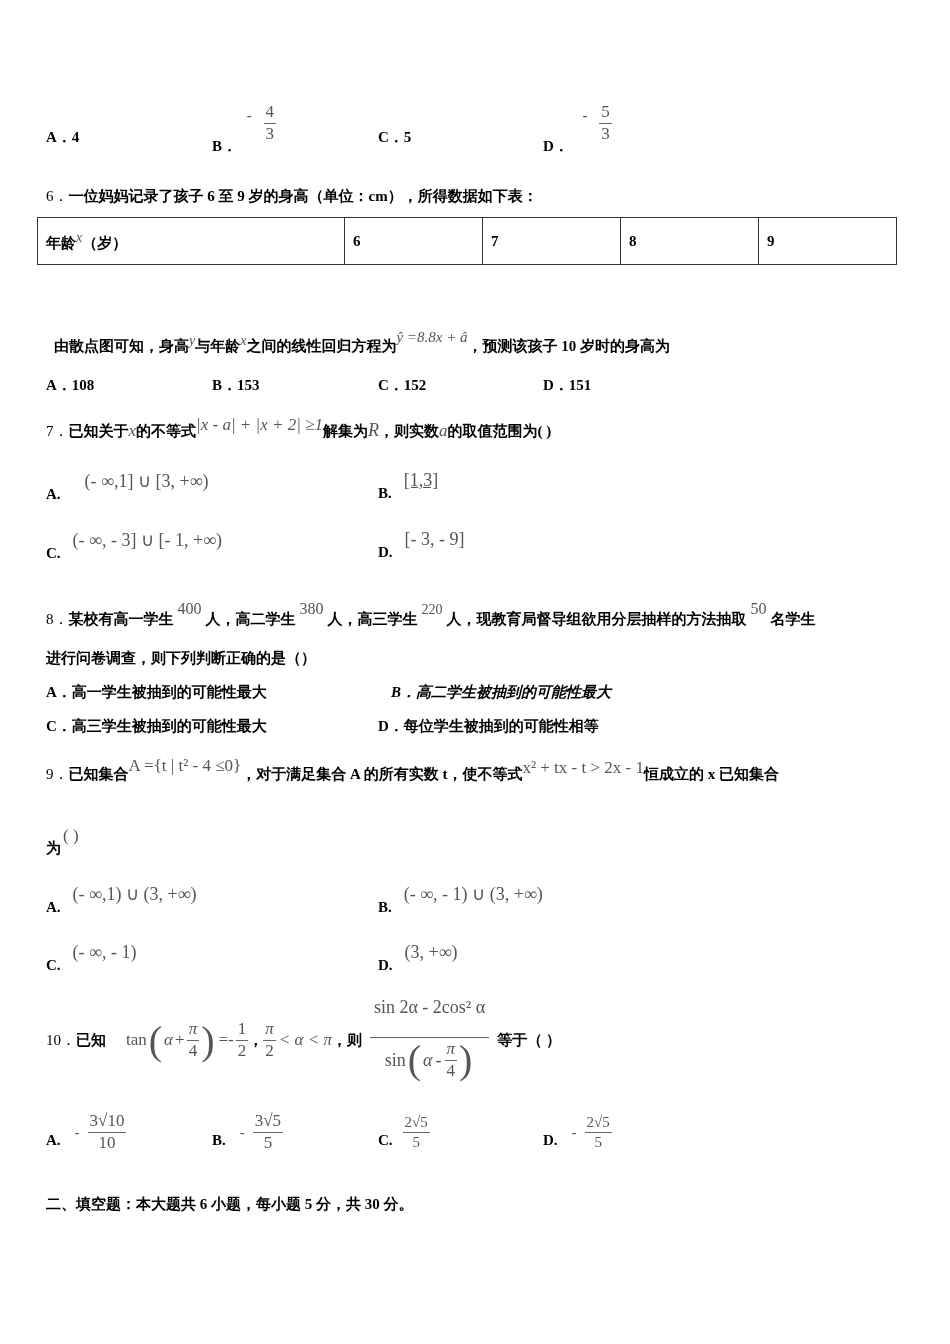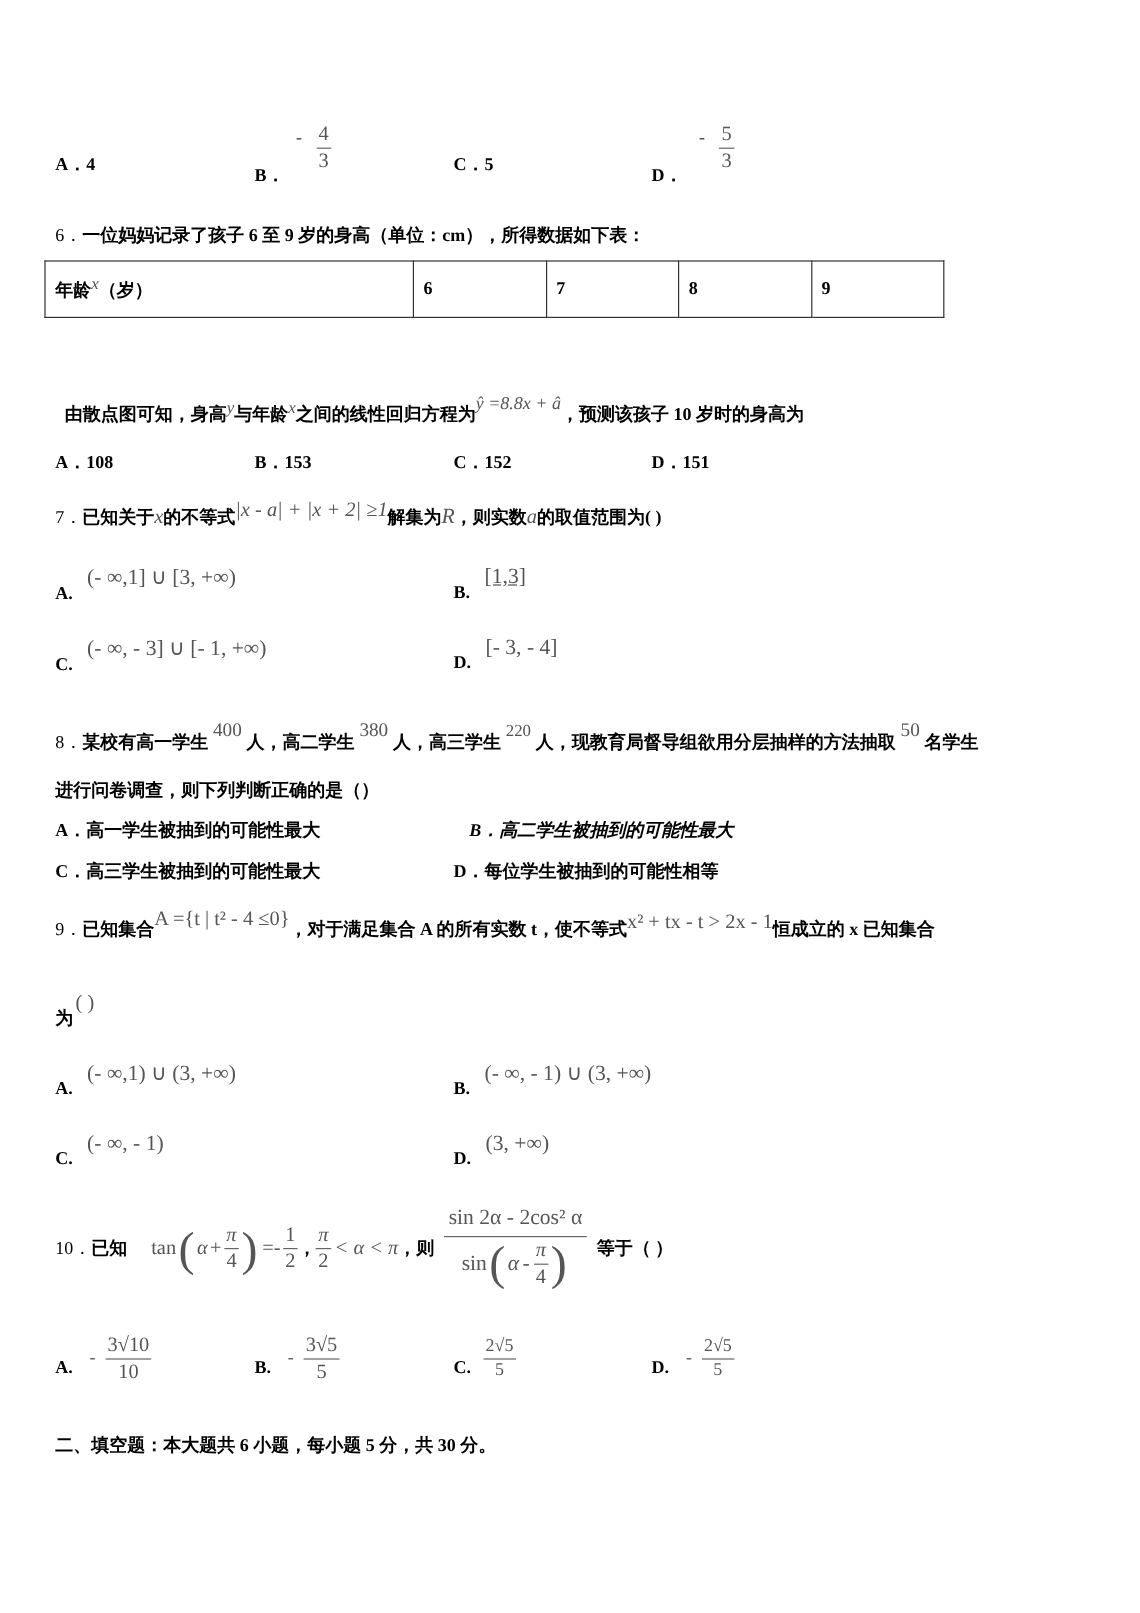--- a/index.html
+++ b/index.html
@@ -11,21 +11,21 @@
     .abs { position: absolute; white-space: nowrap; }
     .t { font-size: 15px; font-weight: bold; }
     .qn { font-weight: normal; }
     .m { font-family: "Liberation Serif", serif; color: #555; font-weight: normal; font-size: 17px; }
     .mi { font-style: italic; }
     .lbl { font-size: 15px; font-weight: bold; }
     .frac { display: inline-flex; flex-direction: column; align-items: center; vertical-align: middle; font-family: "Liberation Serif", serif; color: #555; font-weight: normal; font-size: 17px; line-height: 1.1; }
     .frac .num { padding: 0 2px 1px 2px; border-bottom: 1px solid #666; }
     .frac .den { padding: 1px 2px 0 2px; }
     .neg { color: #555; font-family: "Liberation Serif", serif; font-size: 15px; margin-right: 8px; vertical-align: middle; }
-    table.data { position: absolute; left: 37px; top: 217px; width: 750px; border-collapse: collapse; }
+    table.data { position: absolute; left: 37px; top: 217px; width: 860px; border-collapse: collapse; }
     table.data td { border: 1.5px solid #333; height: 46px; padding: 0 8px; font-size: 15px; font-weight: bold; vertical-align: middle; }
     sup.v { font-family: "Liberation Serif", serif; font-style: italic; color: #555; font-weight: normal; font-size: 14px; vertical-align: 6px; }
     .big { font-size: 18px; }
   </style>
 </head>
 <body>
 
 <div class="abs lbl" style="left:46px; top:128px;">
   <span>A．</span><span>4</span>
 </div>
@@ -73,33 +73,33 @@
 <div class="abs t" style="left:212px; top:376px;"><span>B．</span><span>153</span></div>
 <div class="abs t" style="left:378px; top:376px;"><span>C．</span><span>152</span></div>
 <div class="abs t" style="left:543px; top:376px;"><span>D．</span><span>151</span></div>
 
 <div class="abs t" style="left:46px; top:420px;">
   <span class="qn">7．</span><span>已知关于</span><span class="m mi">x</span><span>的不等式</span><span class="m mi" style="position:relative; top:-6px;">|x - a| + |x + 2| ≥1</span><span>解集为</span><span class="m mi big">R</span><span>，则实数</span><span class="m mi">a</span><span>的取值范围为( )</span>
 </div>
 
 <div class="abs" style="left:46px; top:470px;">
   <span class="lbl" style="position:relative; top:12px;">A.</span>
-  <span class="m big" style="margin-left:8px;">(- ∞,1] ∪ [3, +∞)</span>
+  <span class="m big" style="margin-left:20px;">(- ∞,1] ∪ [3, +∞)</span>
 </div>
 <div class="abs" style="left:378px; top:470px;">
   <span class="lbl" style="position:relative; top:12px;">B.</span>
   <span class="m big" style="margin-left:8px;text-decoration:underline;">[1,3]</span>
 </div>
 <div class="abs" style="left:46px; top:529px;">
   <span class="lbl" style="position:relative; top:12px;">C.</span>
   <span class="m big" style="margin-left:8px;">(- ∞, - 3] ∪ [- 1, +∞)</span>
 </div>
 <div class="abs" style="left:378px; top:529px;">
   <span class="lbl" style="position:relative; top:12px;">D.</span>
-  <span class="m big" style="margin-left:8px;">[- 3, - 4]</span>
+  <span class="m big" style="margin-left:8px;">[- 3, - 9]</span>
 </div>
 
 <div class="abs t" style="left:46px; top:600px;">
   <span class="qn">8．</span><span>某校有高一学生</span><sup class="v" style="font-style:normal; font-size:16px; vertical-align:10px; margin:0 4px;">400</sup><span>人，高二学生</span><sup class="v" style="font-style:normal; font-size:16px; vertical-align:10px; margin:0 4px;">380</sup><span>人，高三学生</span><sup class="v" style="font-style:normal; font-size:14px; vertical-align:10px; margin:0 4px;">220</sup><span>人，现教育局督导组欲用分层抽样的方法抽取</span><sup class="v" style="font-style:normal; font-size:16px; vertical-align:10px; margin:0 4px;">50</sup><span>名学生</span>
 </div>
 <div class="abs t" style="left:46px; top:649px;">进行问卷调查，则下列判断正确的是（）</div>
 <div class="abs t" style="left:46px; top:683px;"><span>A．</span><span>高一学生被抽到的可能性最大</span></div>
 <div class="abs t" style="left:391px; top:683px;font-style:italic;"><span>B．</span><span>高二学生被抽到的可能性最大</span></div>
 <div class="abs t" style="left:46px; top:717px;"><span>C．</span><span>高三学生被抽到的可能性最大</span></div>
 <div class="abs t" style="left:378px; top:717px;"><span>D．</span><span>每位学生被抽到的可能性相等</span></div>
@@ -146,21 +146,21 @@
       <span class="den">2</span>
     </span>
   <span>，</span>
   <span class="frac">
       <span class="num mi">π</span>
       <span class="den">2</span>
     </span>
   <span class="m mi" style="margin-left:3px;">&lt; α &lt; π</span>
   <span>，则</span>
   <span class="frac" style="margin:0 8px; font-size:18px;">
-    <span class="num" style="padding:0 4px 6px 4px;">sin 2α - 2cos² α</span>
+    <span class="num" style="padding:0 4px 20px 4px;">sin 2α - 2cos² α</span>
     <span class="den" style="display:flex; align-items:center; padding-top:0;">
       <span>sin</span>
       <span style="font-size:40px; font-weight:100; margin:0 2px;">(</span>
       <span class="mi">α</span>
       <span style="margin:0 3px;">-</span>
       <span class="frac">
           <span class="num mi">π</span>
           <span class="den">4</span>
         </span>
       <span style="font-size:40px; font-weight:100; margin:0 2px;">)</span>

